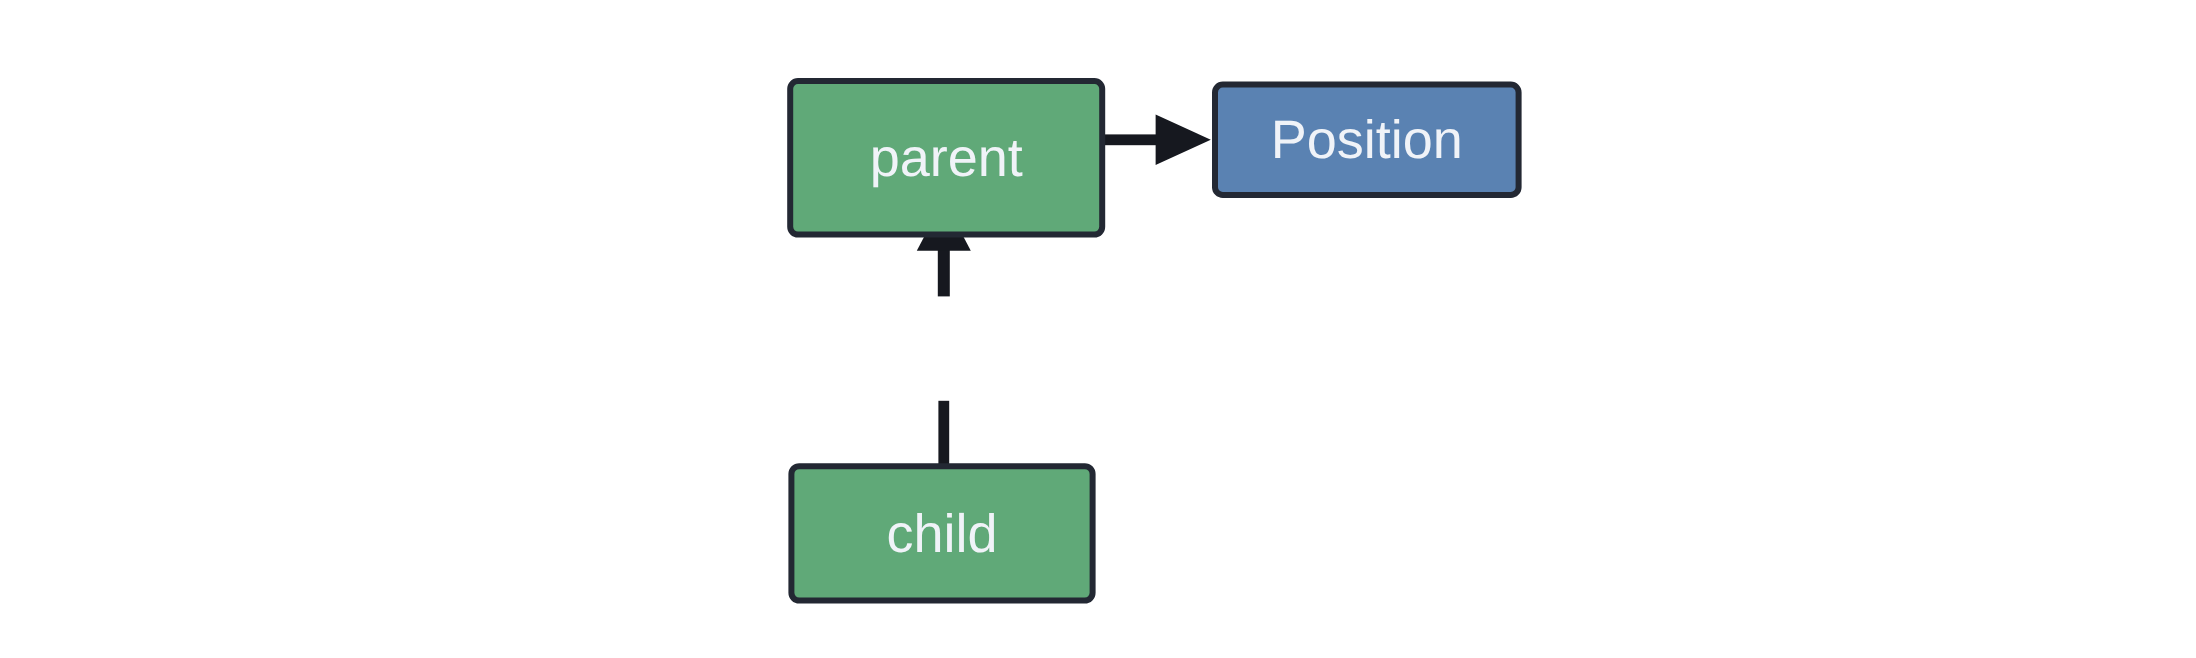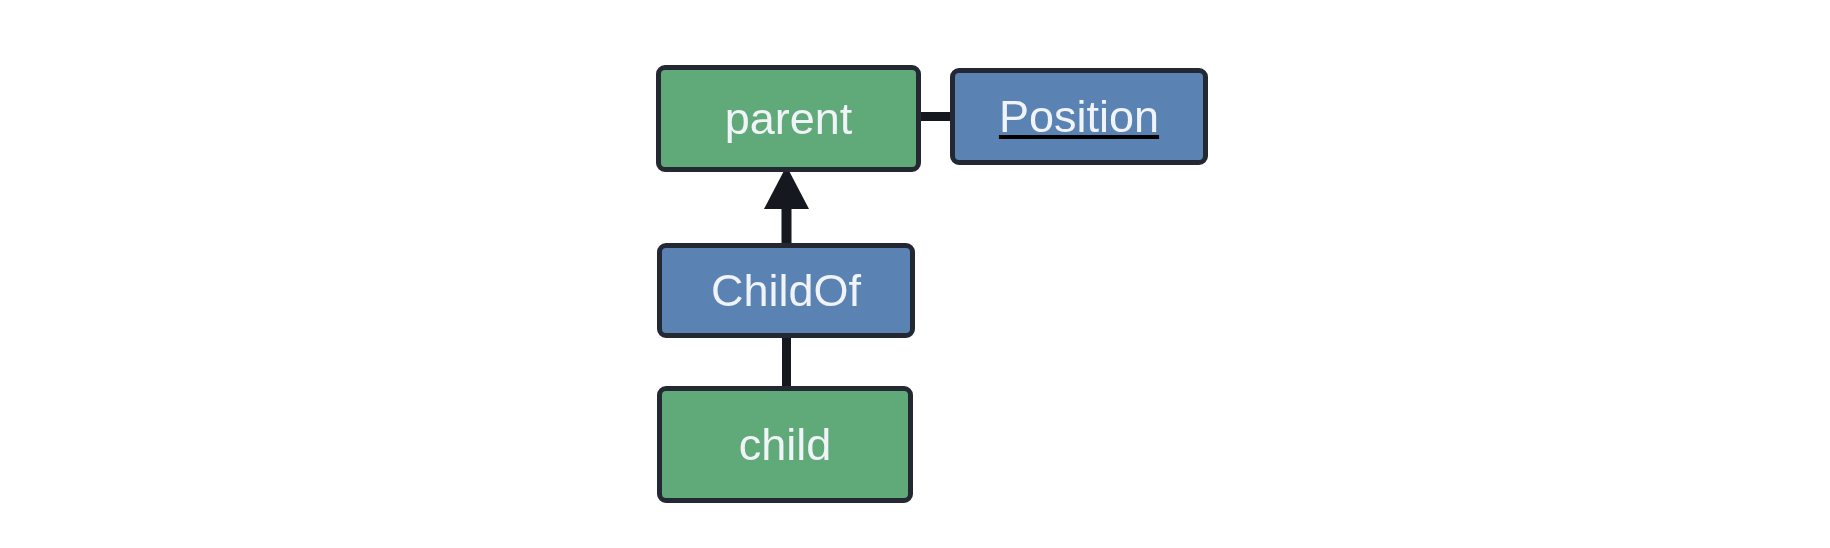--- a/index.html
+++ b/index.html
@@ -35,22 +35,22 @@
   .node .node-label {
     color: var(--label, #f0f3f8);
     font-size: 45px;
     line-height: 1;
     white-space: nowrap;
     user-select: none;
   }
   .entity   { background: var(--entity-fill, #60a978); }
   .relation { background: var(--relation-fill, #5a82b2); }
 
-  #node-parent   { left: 656px;  top: 65px;  width: 265px; height: 107px; }
-  #node-position { left: 950px; top: 68px;  width: 258px; height: 97px; text-decoration: underline;  }
+  #node-parent   { left: 656px;  top: 65px;  width: 265px; height: 133px; }
+  #node-position { left: 1010px; top: 68px;  width: 258px; height: 97px;  }
   #node-childof  { left: 657px;  top: 243px; width: 258px; height: 95px;  }
   #node-child    { left: 657px;  top: 386px; width: 256px; height: 117px;  }
 
   .edge-shape { fill: var(--edge, #16181f); }
 </style>
 </head>
 <body>
 
 <div class="canvas">
 
@@ -72,21 +72,18 @@
   </svg>
 
   <div class="node entity" id="node-parent">
     <span class="node-label">parent</span>
   </div>
 
   <div class="node relation" id="node-position">
     <span class="node-label">Position</span>
   </div>
 
-  <div class="node relation" id="node-childof">
-    <span class="node-label">ChildOf</span>
-  </div>
 
   <div class="node entity" id="node-child">
     <span class="node-label">child</span>
   </div>
 
 </div>
 
 </body></html>

